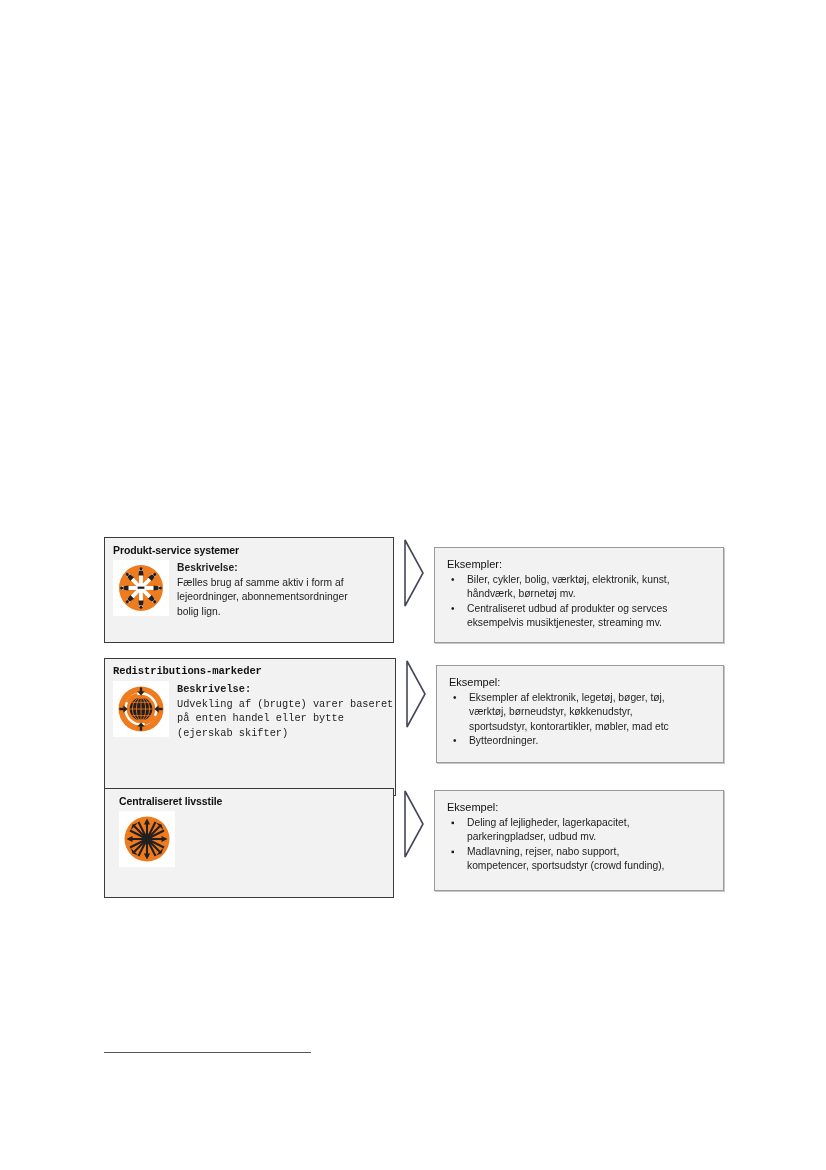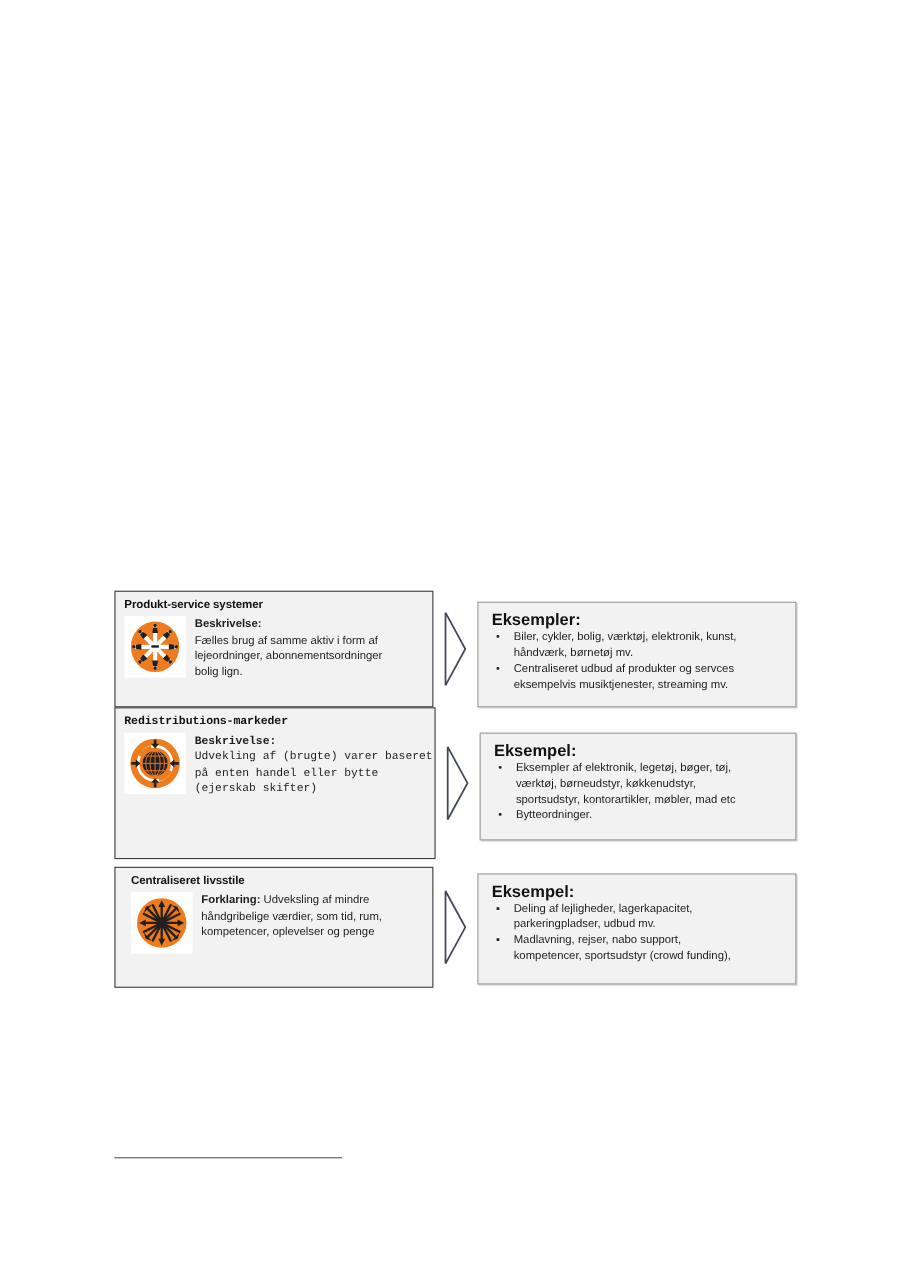--- a/index.html
+++ b/index.html
@@ -29,21 +29,21 @@
   #diagram {
     position: absolute;
     left: 104px;
     top: 537px;
     width: 620px;
   }
 
   .row {
     position: relative;
     display: flex;
-    align-items: center;
+    align-items: flex-start;
   }
   .row.r1 { height: 106px; margin-bottom: 15px; }
   .row.r2 { height: 107px; margin-bottom: 23px; }
   .row.r3 { height: 110px; }
 
   
   .concept-box {
     position: relative;
     width: 292px;
     box-sizing: border-box;
@@ -111,22 +111,22 @@
     border: 1px solid #9a9a9a;
     background: #f2f2f2;
     padding: 9px 10px 8px 12px;
     box-shadow: 1px 1px 0 rgba(0,0,0,0.22);
   }
   .row.r1 .example-box { height: 96px; margin-top: 10px; }
   .row.r2 .example-box { height: 98px; margin-top: 7px; }
   .row.r3 .example-box { height: 101px; margin-top: 2px; }
 
   .example-title {
-    font-size: 15px;
-    font-weight: bold;
+    font-size: 11px;
+    font-weight: normal;
     color: #111;
     margin: 0 0 2px 0;
     line-height: 14px;
   }
 
   .bullets { margin: 0; padding: 0; list-style: none; }
   .bullets li {
     position: relative;
     padding-left: 20px;
     font-size: 10.3px;
@@ -353,25 +353,20 @@
                   <polygon points="14.5,14.5 16.2,9.0 9.0,16.2"></polygon>
                   <polygon points="0,20.5 3.1,14.5 -3.1,14.5"></polygon>
                   <polygon points="-14.5,14.5 -9.0,16.2 -16.2,9.0"></polygon>
                   <polygon points="-20.5,0 -14.5,3.1 -14.5,-3.1"></polygon>
                   <polygon points="-14.5,-14.5 -16.2,-9.0 -9.0,-16.2"></polygon>
                 </g>
               </g>
               <circle cx="26" cy="26" r="4.6" fill="#231F20"></circle>
             </svg>
           </div>
-          <div class="concept-text">
-            <span class="ln"><b>Forklaring:</b><span> Udveksling af mindre</span></span>
-            <span class="ln">håndgribelige værdier, som tid, rum,</span>
-            <span class="ln">kompetencer, oplevelser  og penge</span>
-          </div>
         </div>
       </div>
 
       <div class="arrow-gap">
         <svg width="26" height="72" viewBox="0 0 26 72" aria-hidden="true">
           <polygon points="4,3 22,36 4,69" fill="none" stroke="#44475A" stroke-width="1.6" stroke-linejoin="miter"></polygon>
         </svg>
       </div>
 
       <div class="example-box">

